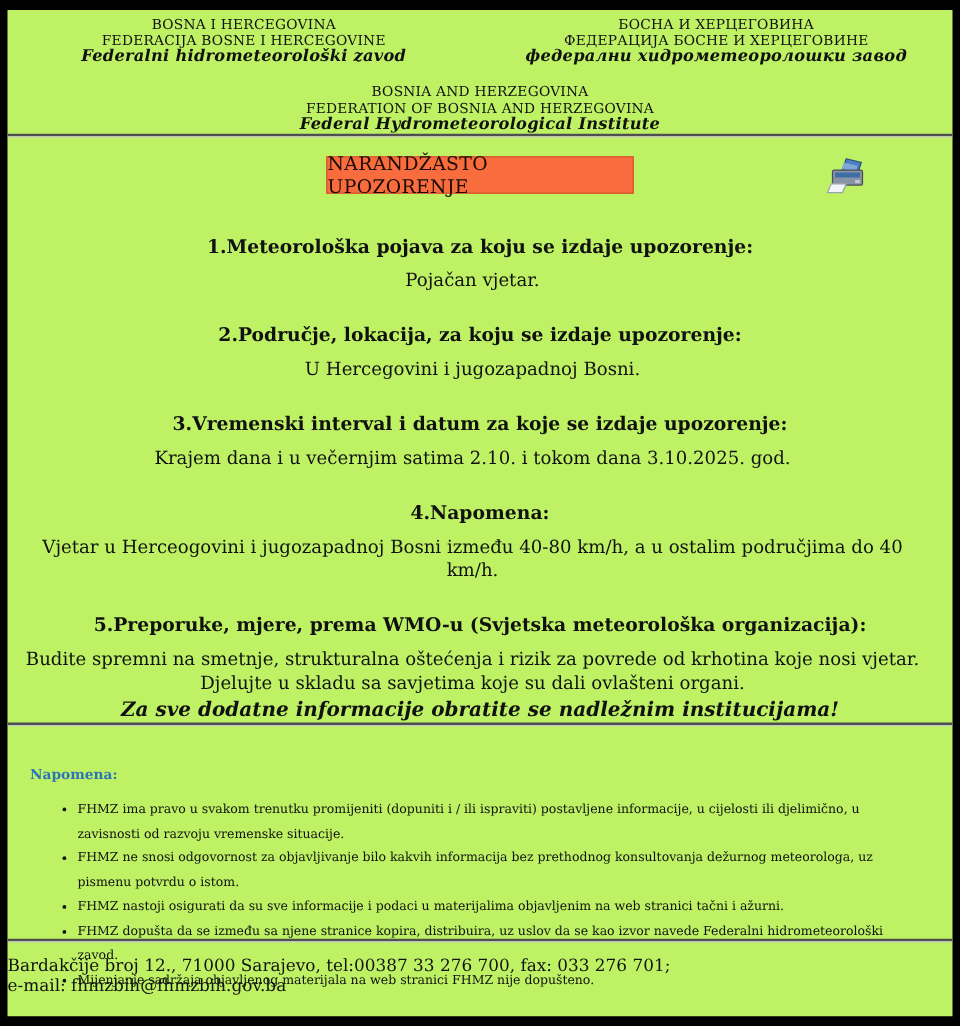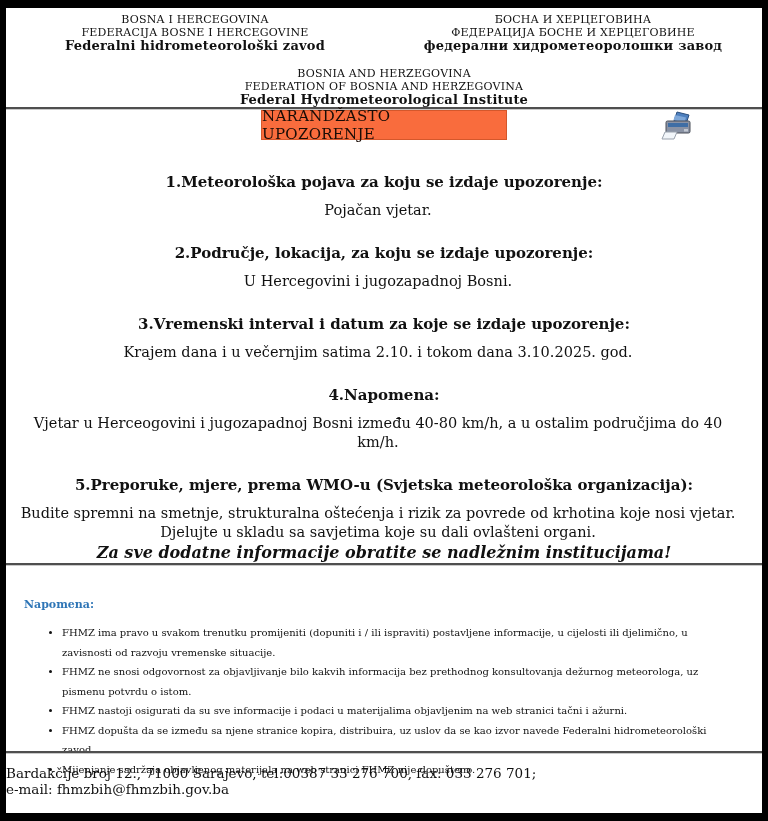--- a/index.html
+++ b/index.html
@@ -5,42 +5,42 @@
   html,body{margin:0;padding:0;}
   body{
     width:768px;height:821px;
     background:#000;
     box-sizing:border-box;
     padding:8px 6px;
     font-family:"DejaVu Serif", serif;
     color:#111;
   }
   .page{
-    background:#ffffff;
+    background:#bef264;
     width:100%;height:100%;
     box-sizing:border-box;
     overflow:hidden;
     position:relative;
     padding:6px 0 0 0;
   }
   
   .header-row{display:flex;width:100%;}
   .header-col{flex:1;text-align:center;}
   .hline{font-size:11px;line-height:12.5px;letter-spacing:.2px;}
-  .hline.bold{font-weight:bold;font-size:13px;line-height:14px;}
+  .hline.bold{font-weight:bold;font-size:13px;line-height:14px;font-style:italic;}
   .header-center{text-align:center;margin-top:15px;}
   hr.rule{
     border:none;
     border-top:2px solid #4f4f4f;
     border-bottom:1px solid #c9c9c9;
     margin:0;
   }
   .rule-1{margin-top:16px;}
   
-  .banner-row{position:relative;height:31px;padding-left:18px;}
+  .banner-row{position:relative;margin-top:15px;height:31px;padding-left:18px;}
   .warning-banner{
     position:absolute;left:50%;transform:translateX(-50%);
     top:0;
     width:246px;height:30px;
     display:flex;align-items:center;justify-content:center;
     border:1px solid #d4572b;
     box-sizing:border-box;
     font-size:15px;
     letter-spacing:.3px;
     color:#190c06;

